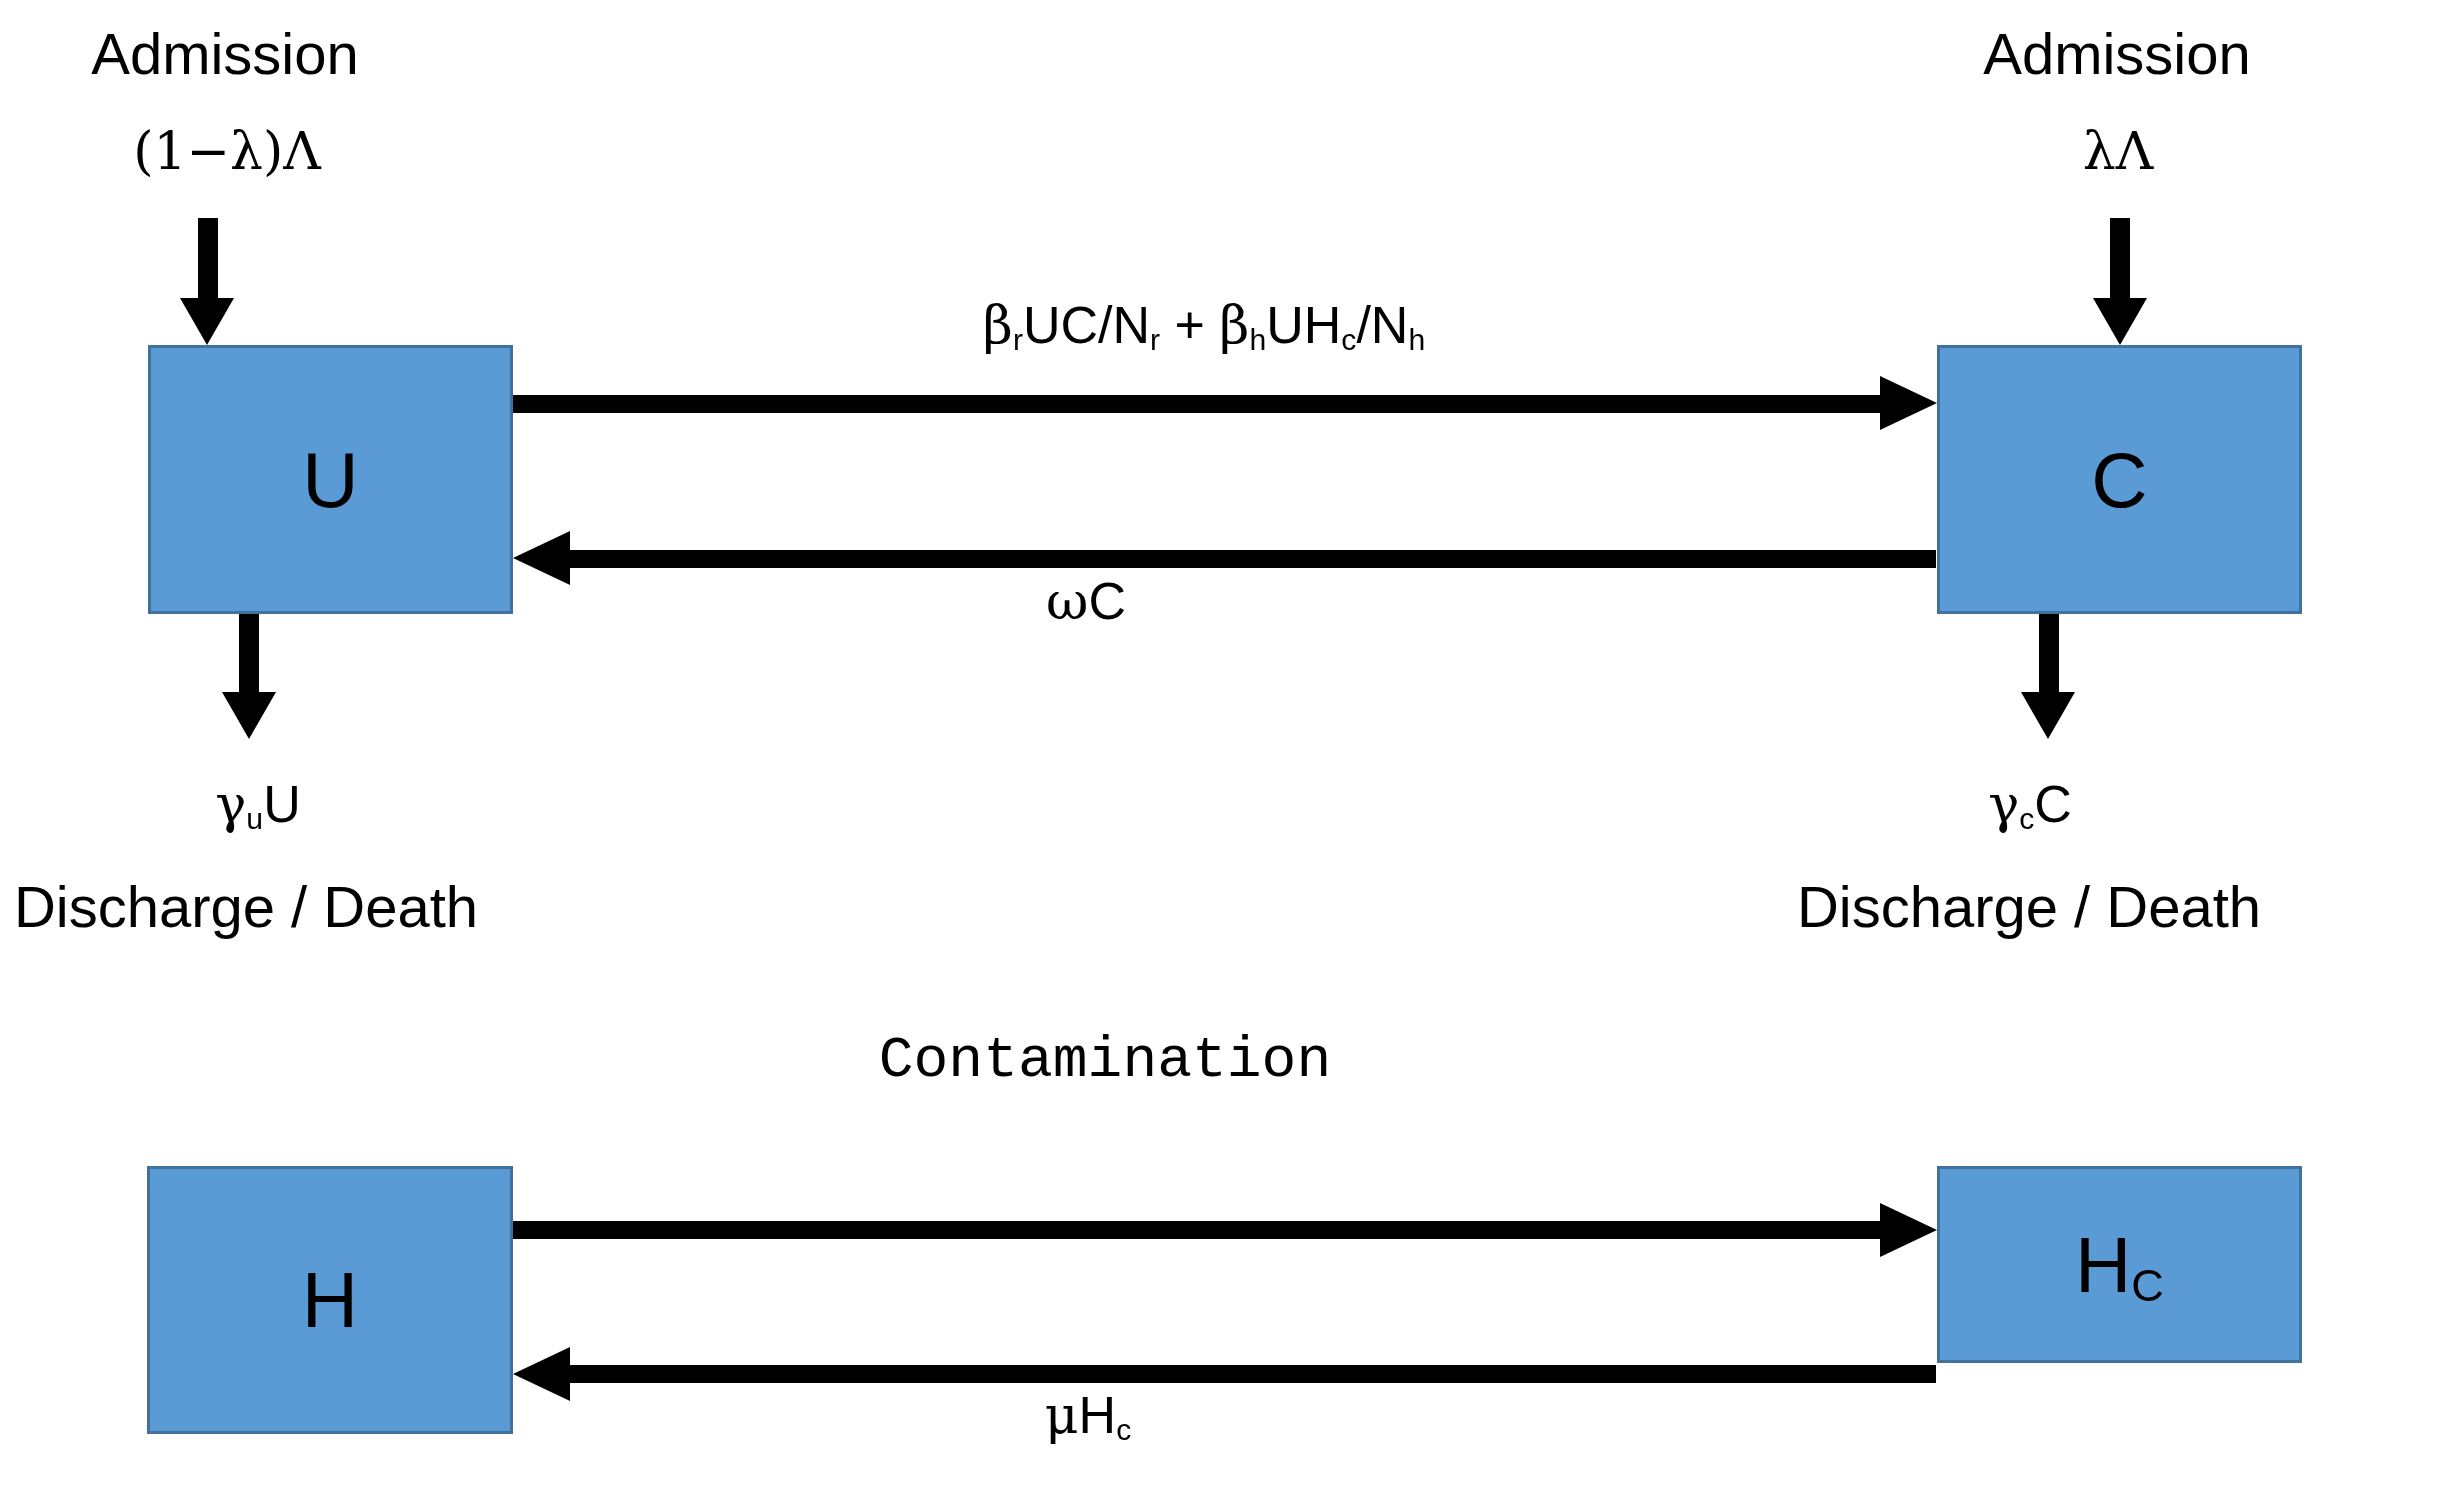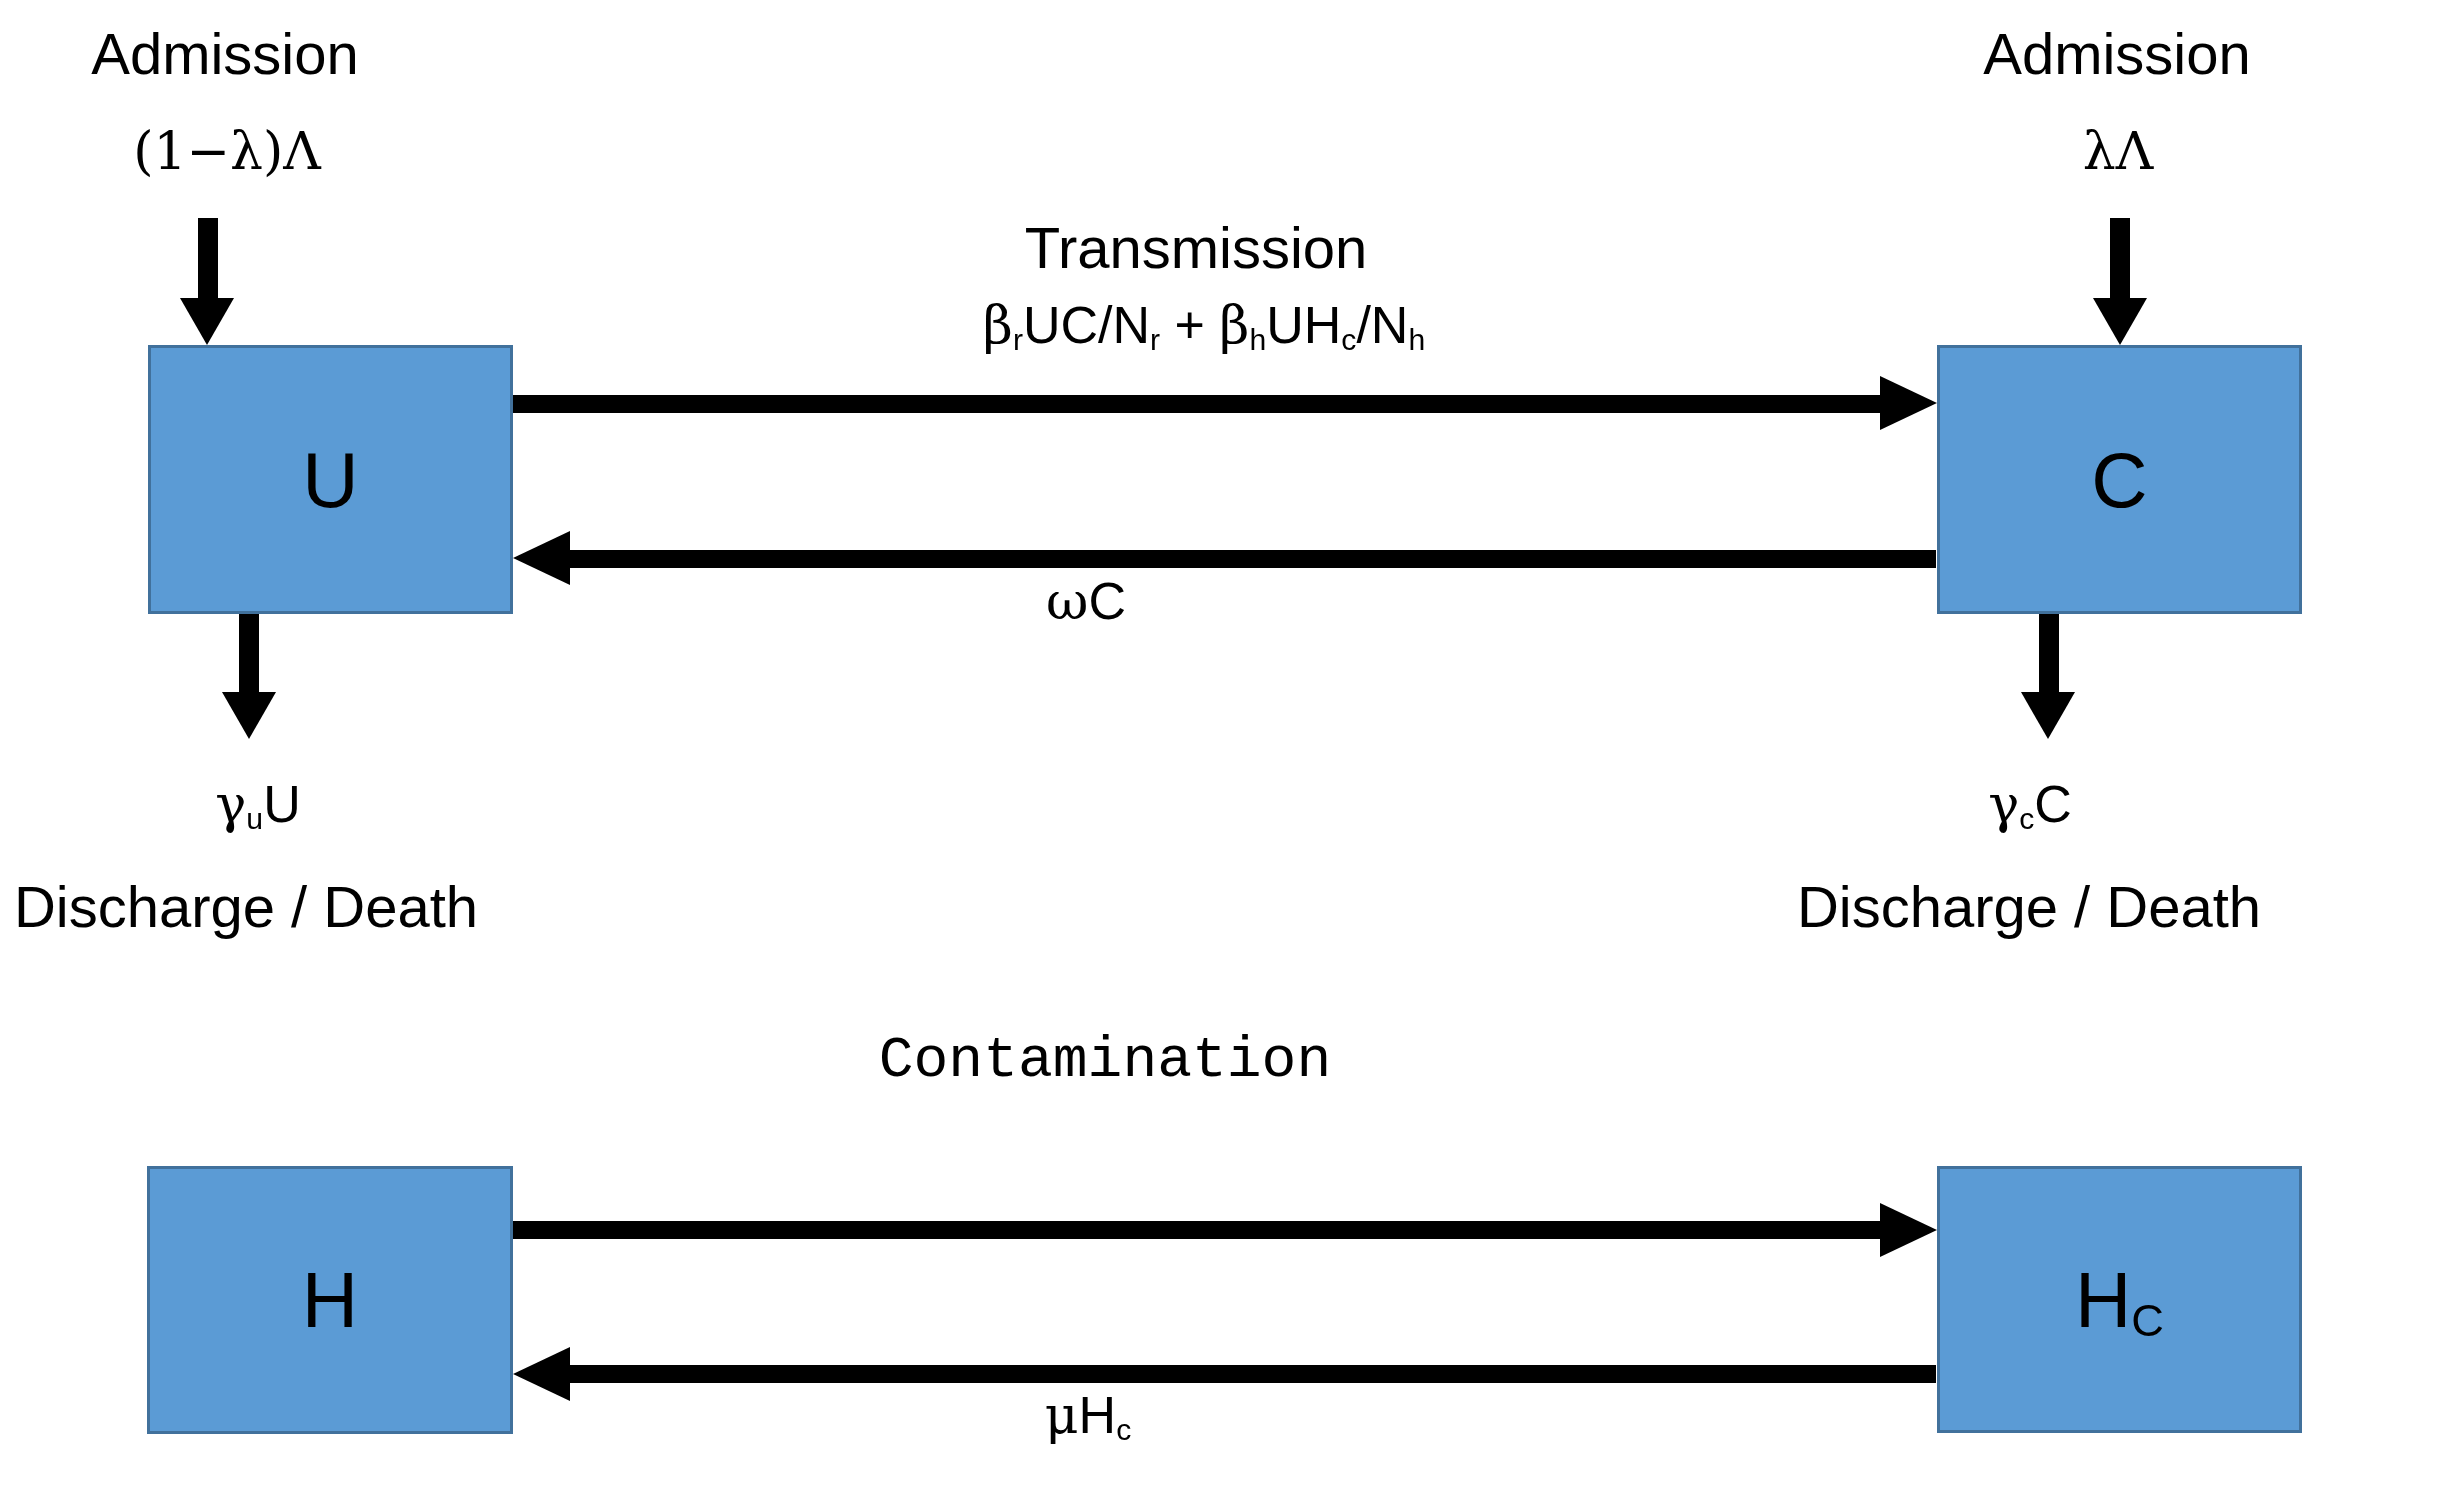--- a/index.html
+++ b/index.html
@@ -39,39 +39,38 @@
 
   <div class="box" style="left:148px;top:345px;width:365px;height:269px;">
     <span><span>U</span></span>
   </div>
   <div class="box" style="left:1937px;top:345px;width:365px;height:269px;">
     <span><span>C</span></span>
   </div>
   <div class="box" style="left:147px;top:1166px;width:366px;height:268px;">
     <span><span>H</span></span>
   </div>
-  <div class="box" style="left:1937px;top:1166px;width:365px;height:267px;">
+  <div class="box" style="left:1937px;top:1166px;width:365px;height:197px;">
     <span><span>H</span><span class="s">C</span></span>
   </div>
 
   <div class="lbl" style="left:225px;top:21.6px;">Admission</div>
   <div class="frm" style="left:227px;top:123px;"><span class="g">(1−λ)Λ</span></div>
   <div>
     <div class="shaft" style="left:198px;top:218px;width:19.6px;height:80px;"></div>
     <div class="tri down" style="left:180px;top:298px;"></div>
   </div>
 
   <div class="lbl" style="left:2117px;top:21.6px;">Admission</div>
   <div class="frm" style="left:2118px;top:123px;"><span class="g">λΛ</span></div>
   <div>
     <div class="shaft" style="left:2110px;top:218px;width:19.6px;height:80px;"></div>
     <div class="tri down" style="left:2093px;top:298px;"></div>
   </div>
 
-  <div class="lbl" style="left:1196px;top:216px;">Transmission</div>
   <div class="frm" style="left:1204px;top:297px;"><span class="g">β</span><span class="s">r</span><span>UC/N</span><span class="s">r</span><span> + </span><span class="g">β</span><span class="s">h</span><span>UH</span><span class="s">c</span><span>/N</span><span class="s">h</span></div>
   <div>
     <div class="shaft" style="left:513px;top:395px;width:1367px;height:17.6px;"></div>
     <div class="tri right" style="left:1880px;top:376px;"></div>
   </div>
 
   <div>
     <div class="shaft" style="left:569px;top:550px;width:1367px;height:17.6px;"></div>
     <div class="tri left" style="left:513px;top:531px;"></div>
   </div>

